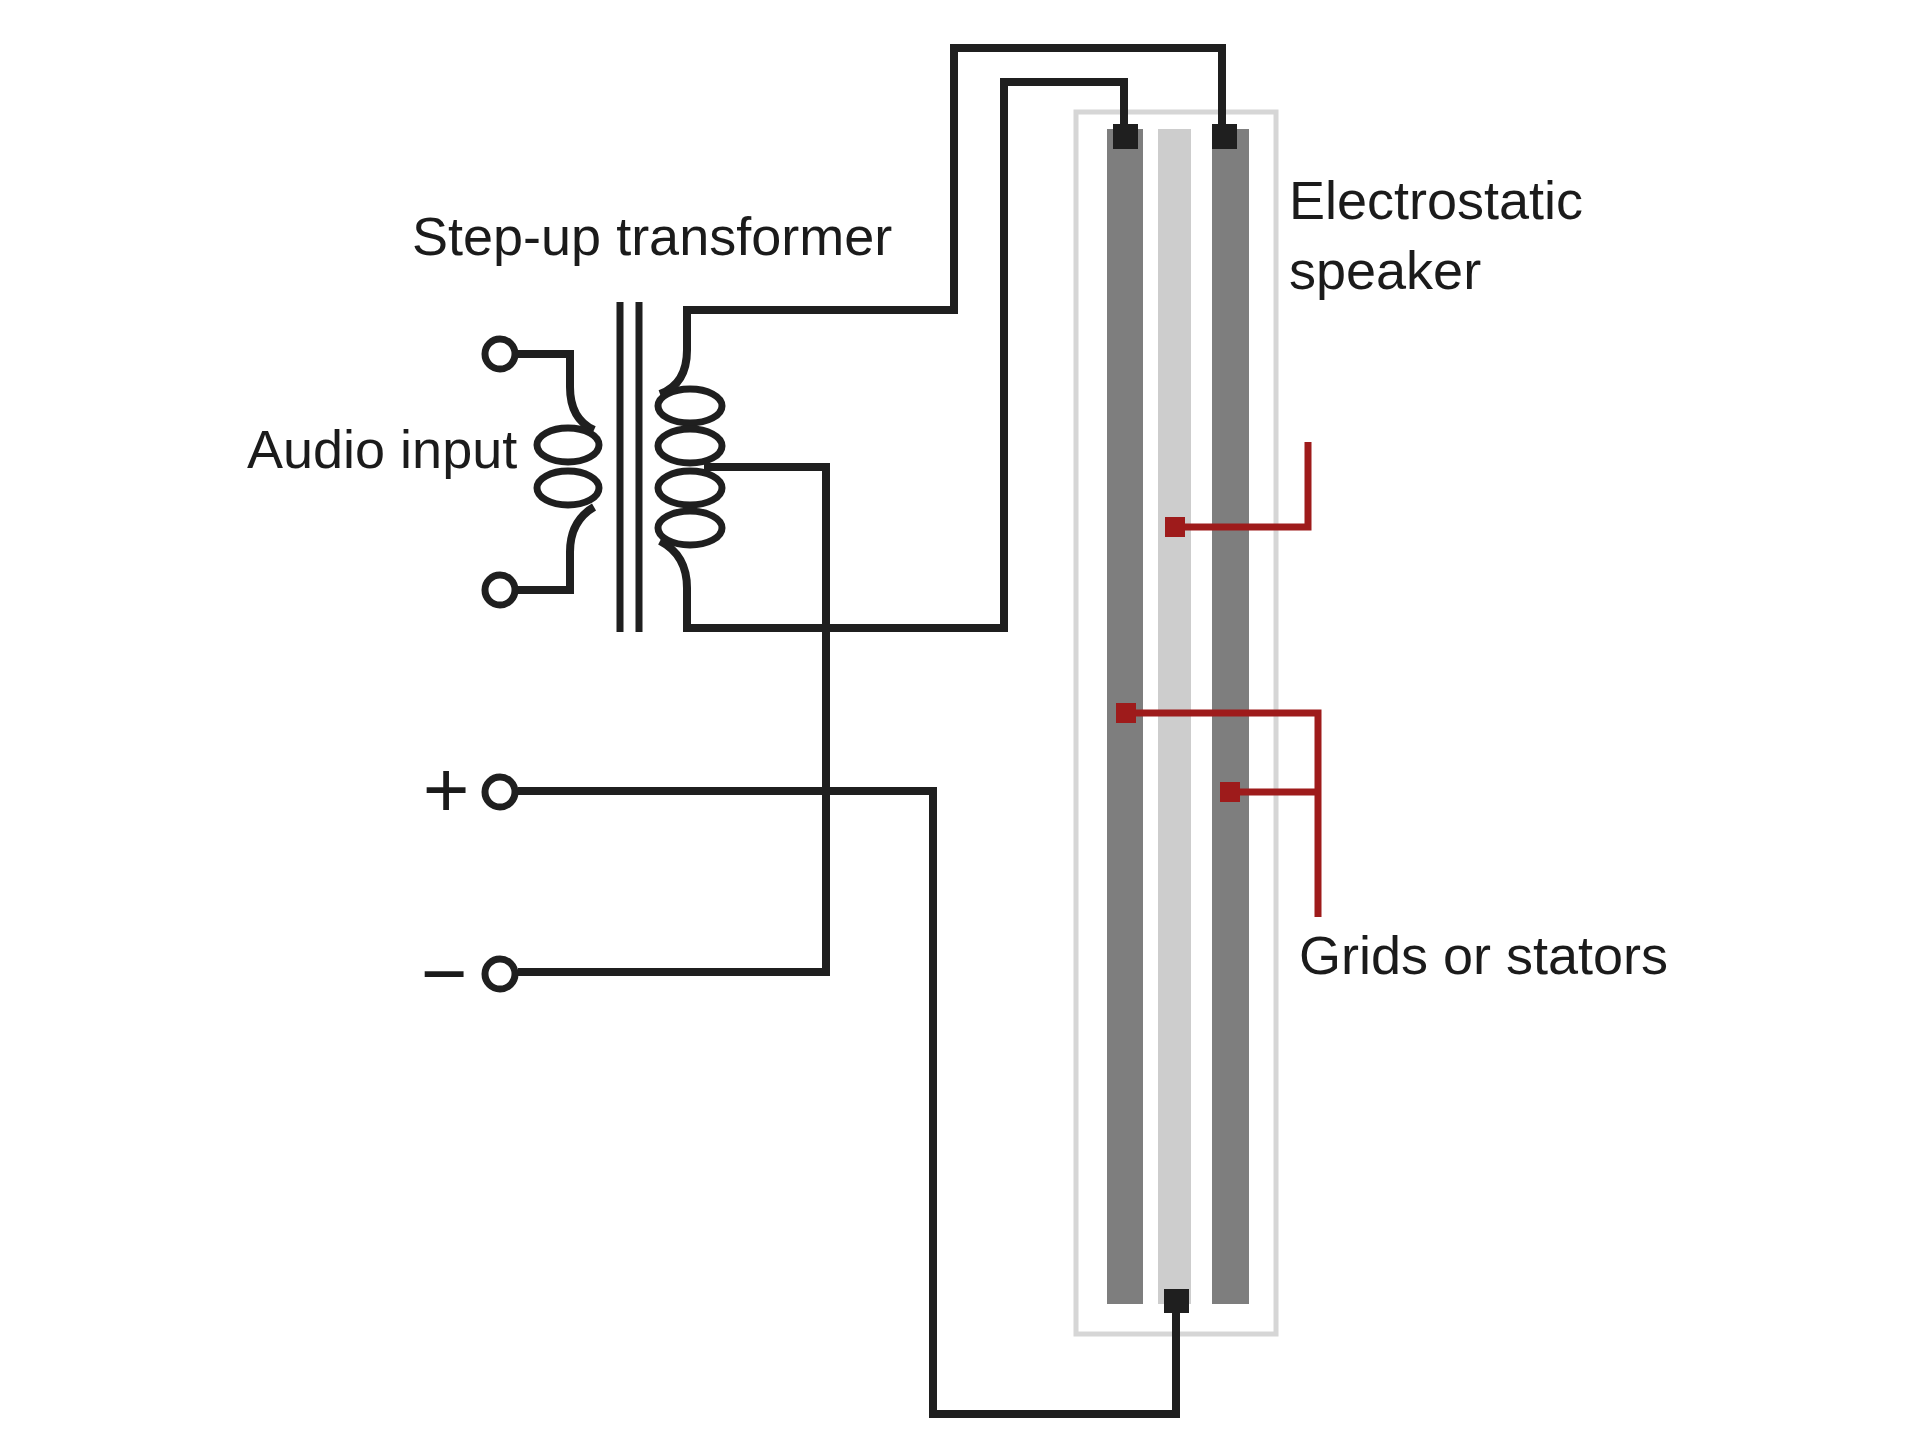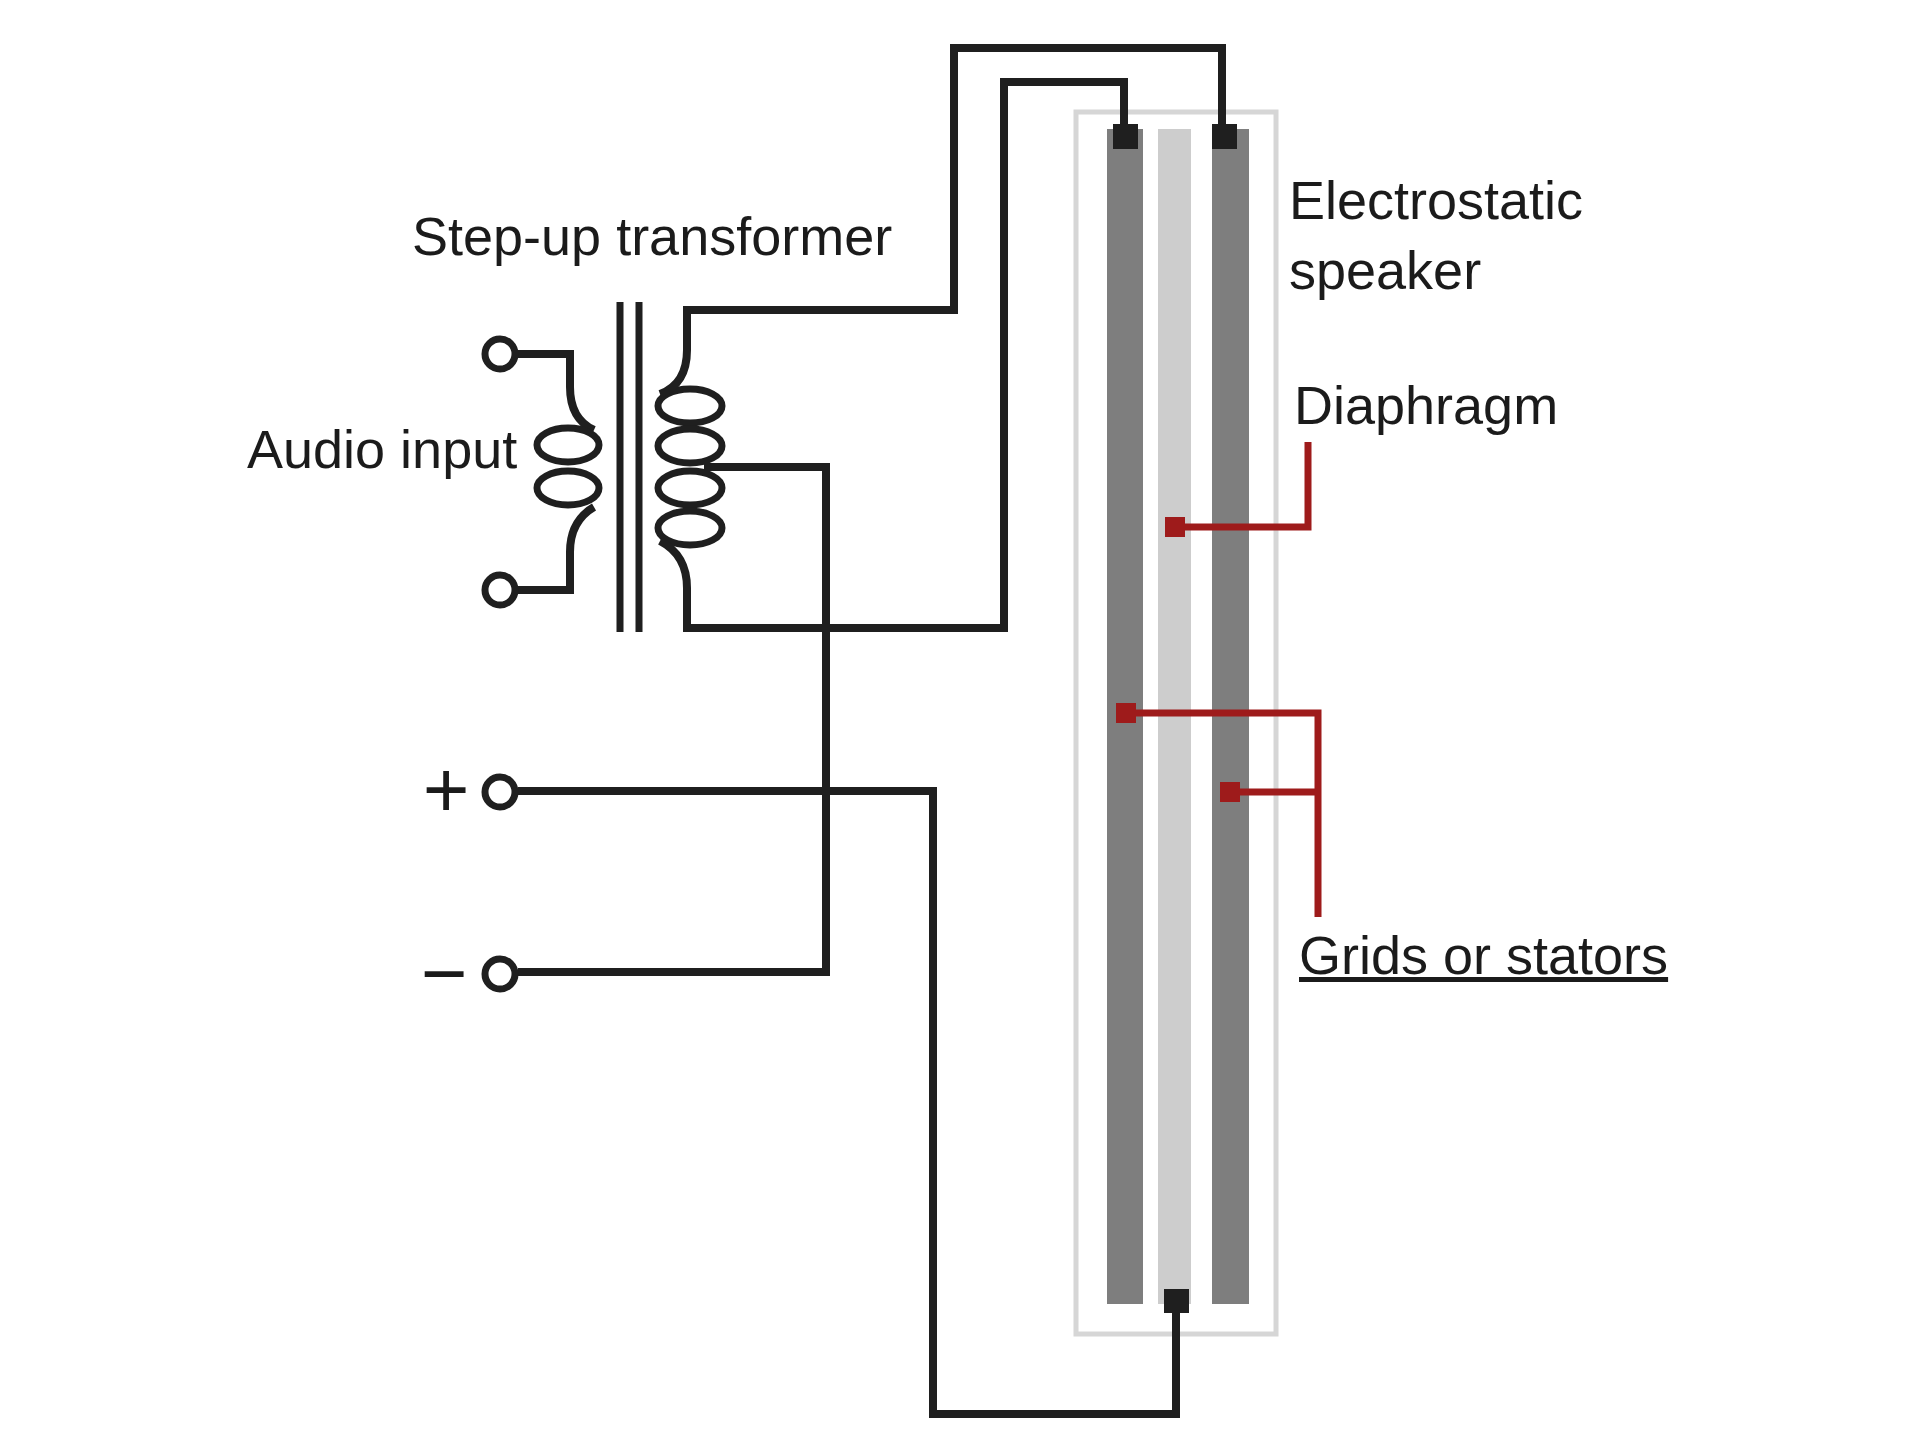--- a/index.html
+++ b/index.html
@@ -108,16 +108,15 @@
 
   <div class="label" style="left:247px;top:408px;">Audio input</div>
 
   <div class="sign-label" style="left:400px;top:735px;">+</div>
 
 
   <div class="sign-label" style="left:398px;top:919px;">−</div>
 
   <div class="label label-wrap" style="left:1289px;top:153px;width:345px;">Electrostatic speaker</div>
 
-  <div class="label" style="left:1294px;top:364px;">Diaphragm</div>
 
-  <div class="label" style="left:1299px;top:914px;text-decoration:underline;">Grids or stators</div>
+  <div class="label" style="left:1299px;top:914px;">Grids or stators</div>
 </div>
 
 </body></html>

